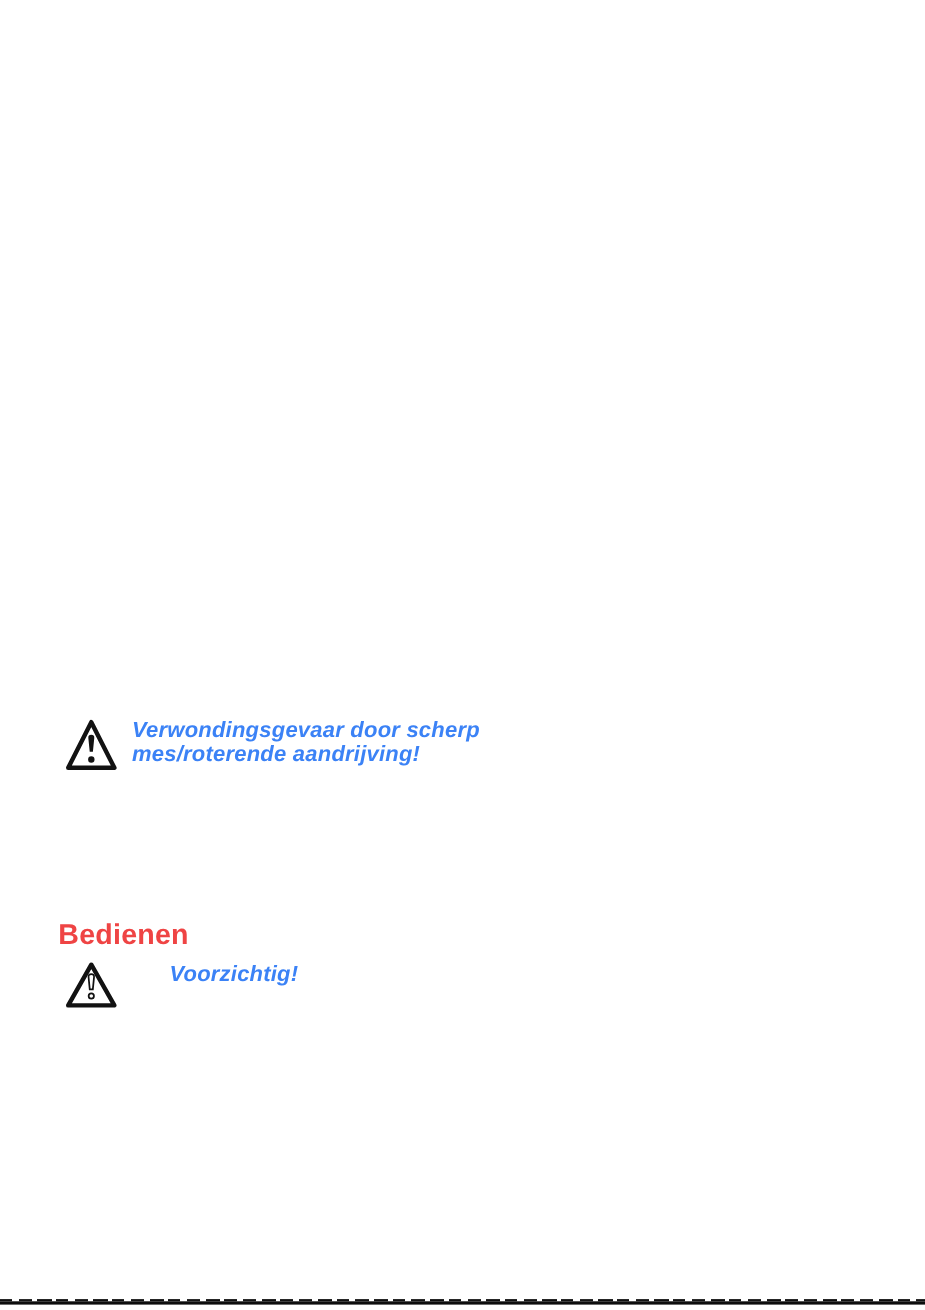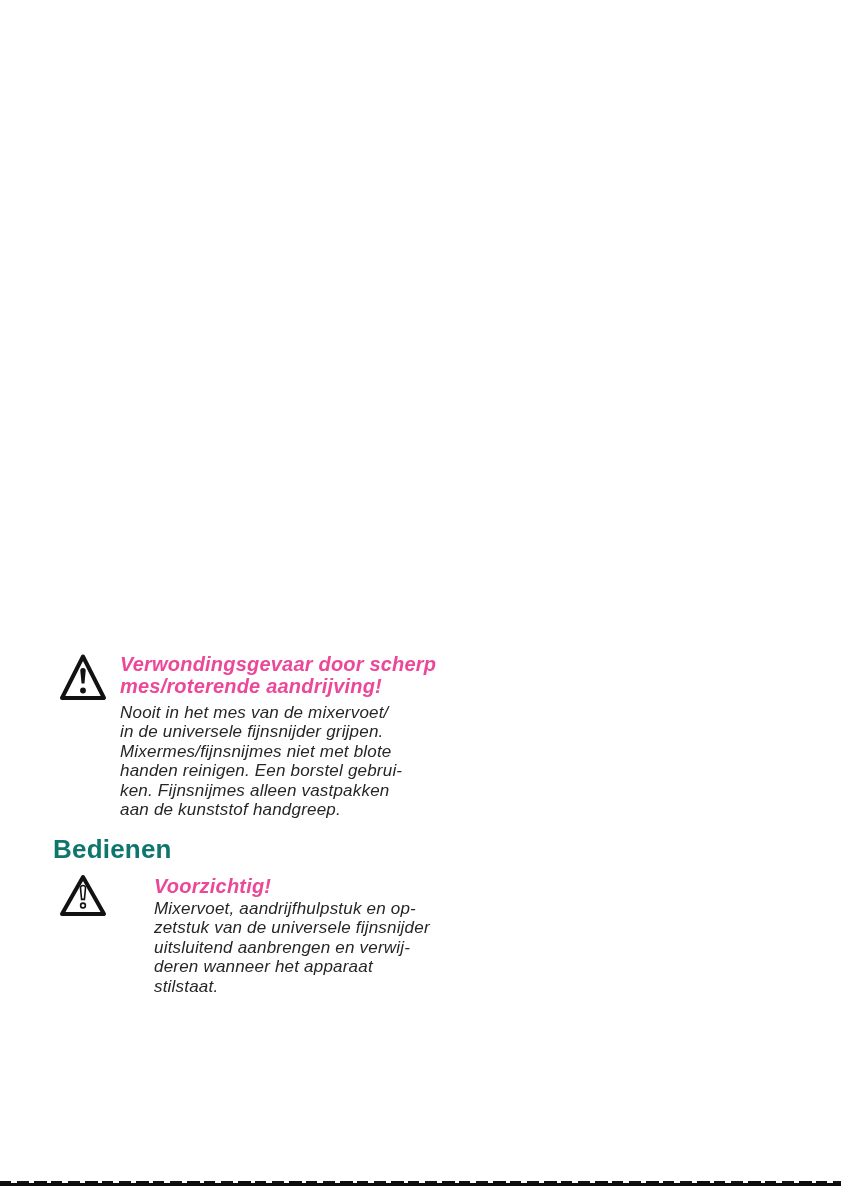--- a/index.html
+++ b/index.html
@@ -19,21 +19,21 @@
 
   .warn-text { position: absolute; width: 330px; }
   .warn-title {
     margin: 0;
     font-size: 20px;
     line-height: 22px;
     font-weight: bold;
     font-style: italic;
     letter-spacing: 0.2px;
     white-space: pre;
-    color: #ec4899;
+    color: #3b82f6;
   }
   .warn-body {
     margin: 6px 0 0 0;
     font-size: 17px;
     line-height: 19.4px;
     font-style: italic;
     letter-spacing: 0.2px;
     white-space: pre;
     color: #262626;
   }
@@ -42,21 +42,21 @@
   
   .section-heading {
     position: absolute;
     left: 53px;
     top: 834px;
     margin: 0;
     font-size: 26px;
     line-height: 30px;
     font-weight: bold;
     letter-spacing: 0.2px;
-    color: #0f766e;
+    color: #ef4444;
   }
 
   
   .scan-edge {
     position: absolute;
     left: 0;
     top: 1181px;
     width: 841px;
     height: 6px;
   }
@@ -81,44 +81,33 @@
 
   <section>
     <svg class="warn-icon" style="left:59px; top:653px;" width="48" height="50" viewBox="0 0 48 50" xmlns="http://www.w3.org/2000/svg">
       <path d="M24 3.5 L45 45 L3 45 Z" fill="#ffffff" stroke="#121212" stroke-width="4" stroke-linejoin="round"></path>
       <path d="M24 15 c1.8 0 2.9 1.1 2.7 2.8 l-1.25 12.6 h-2.9 l-1.25 -12.6 c-.2 -1.7 .9 -2.8 2.7 -2.8 z" fill="#121212"></path>
       <circle cx="24" cy="37.5" r="2.9" fill="#121212"></circle>
     </svg>
     <div class="warn-text" style="left:120px; top:653px;">
       <h3 class="warn-title">Verwondingsgevaar door scherp
 mes/roterende aandrijving!</h3>
-      <p class="warn-body">Nooit in het mes van de mixervoet/
-in de universele fijnsnijder grijpen.
-Mixermes/fijnsnijmes niet met blote
-handen reinigen. Een borstel gebrui-
-ken. Fijnsnijmes alleen vastpakken
-aan de kunststof handgreep.</p>
     </div>
   </section>
 
   <h2 class="section-heading">Bedienen</h2>
 
   <section id="warning-caution">
     <svg class="warn-icon" style="left:59px; top:874px;" width="48" height="44" viewBox="0 0 48 44" xmlns="http://www.w3.org/2000/svg">
       <path d="M24 3 L45 40 L3 40 Z" fill="#ffffff" stroke="#121212" stroke-width="4" stroke-linejoin="round"></path>
       <path d="M24 11.5 c1.7 0 2.7 1.1 2.5 2.7 l-1.1 11.2 h-2.8 l-1.1 -11.2 c-.2 -1.6 .8 -2.7 2.5 -2.7 z" fill="none" stroke="#121212" stroke-width="1.6"></path>
       <circle cx="24" cy="31.5" r="2.4" fill="none" stroke="#121212" stroke-width="1.6"></circle>
     </svg>
     <div class="warn-text" style="left:122px; top:875px;margin-left:32px;">
       <h3 class="warn-title">Voorzichtig!</h3>
-      <p class="warn-body">Mixervoet, aandrijfhulpstuk en op-
-zetstuk van de universele fijnsnijder
-uitsluitend aanbrengen en verwij-
-deren wanneer het apparaat
-stilstaat.</p>
     </div>
   </section>
 
   <div class="scan-edge">
     <div class="bar"></div>
     <div class="rough"></div>
   </div>
 
 </div>
 

